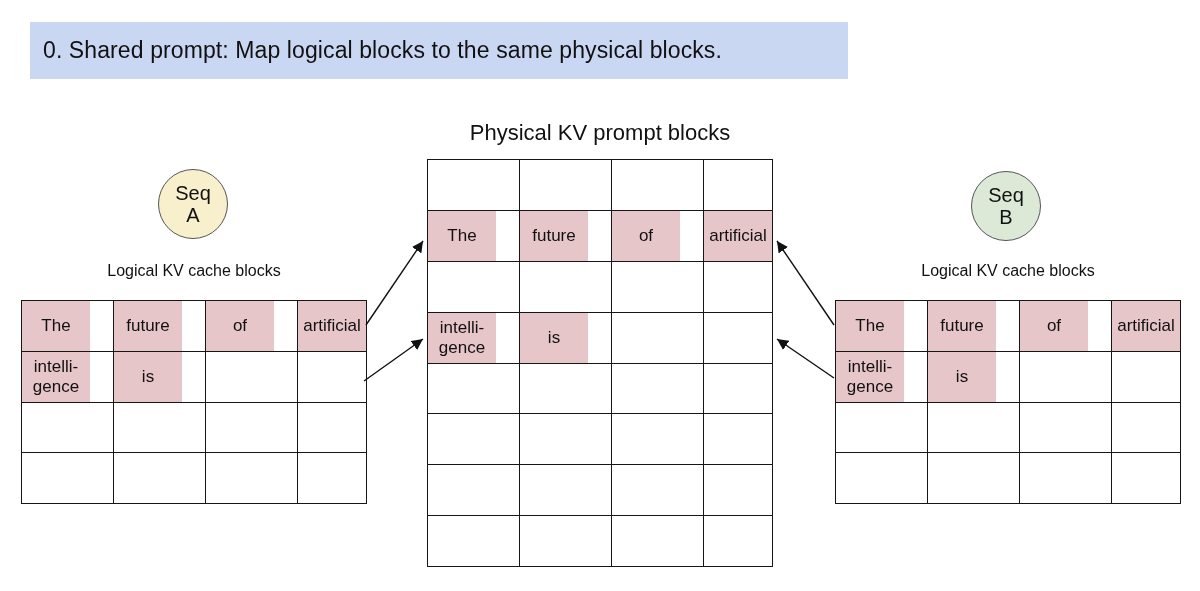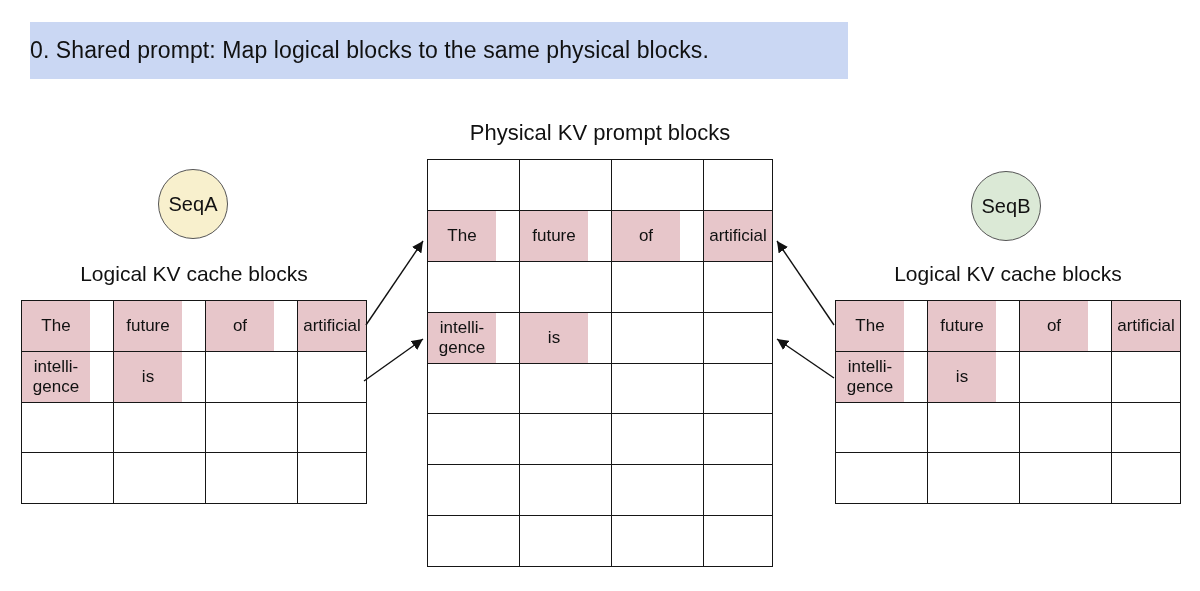--- a/index.html
+++ b/index.html
@@ -16,41 +16,42 @@
     background: #ffffff;
     overflow: hidden;
   }
   .banner {
     position: absolute;
     left: 30px; top: 22px;
     width: 818px; height: 57px;
     background: var(--banner-bg, #cad7f3);
     display: flex;
     align-items: center;
+    padding-left: 13px;
     box-sizing: border-box;
     font-size: 23px;
     letter-spacing: 0.1px;
   }
   .table-title {
     position: absolute;
     text-align: center;
-    font-size: 21px;
+    font-size: 16px;
     white-space: nowrap;
   }
   .physical-title { left: 427px; top: 120px; width: 346px; font-size: 22px; }
   .logical-title-left  { left: 21px;  top: 262px; width: 346px; }
   .logical-title-right { left: 835px; top: 262px; width: 346px; }
 
   .badge {
     position: absolute;
     width: 70px; height: 70px;
     border-radius: 50%;
     border: 1px solid #555555;
     display: flex;
-    flex-direction: row;
+    flex-direction: column;
     align-items: center;
     justify-content: center;
     font-size: 20px;
     line-height: 22px;
     box-sizing: border-box;
   }
   .badge-a { left: 158px; top: 169px; background: var(--seq-a-bg, #f8f0cd); }
   .badge-b { left: 971px; top: 171px; background: var(--seq-b-bg, #dbe9d6); }
 
   .kvtable {

